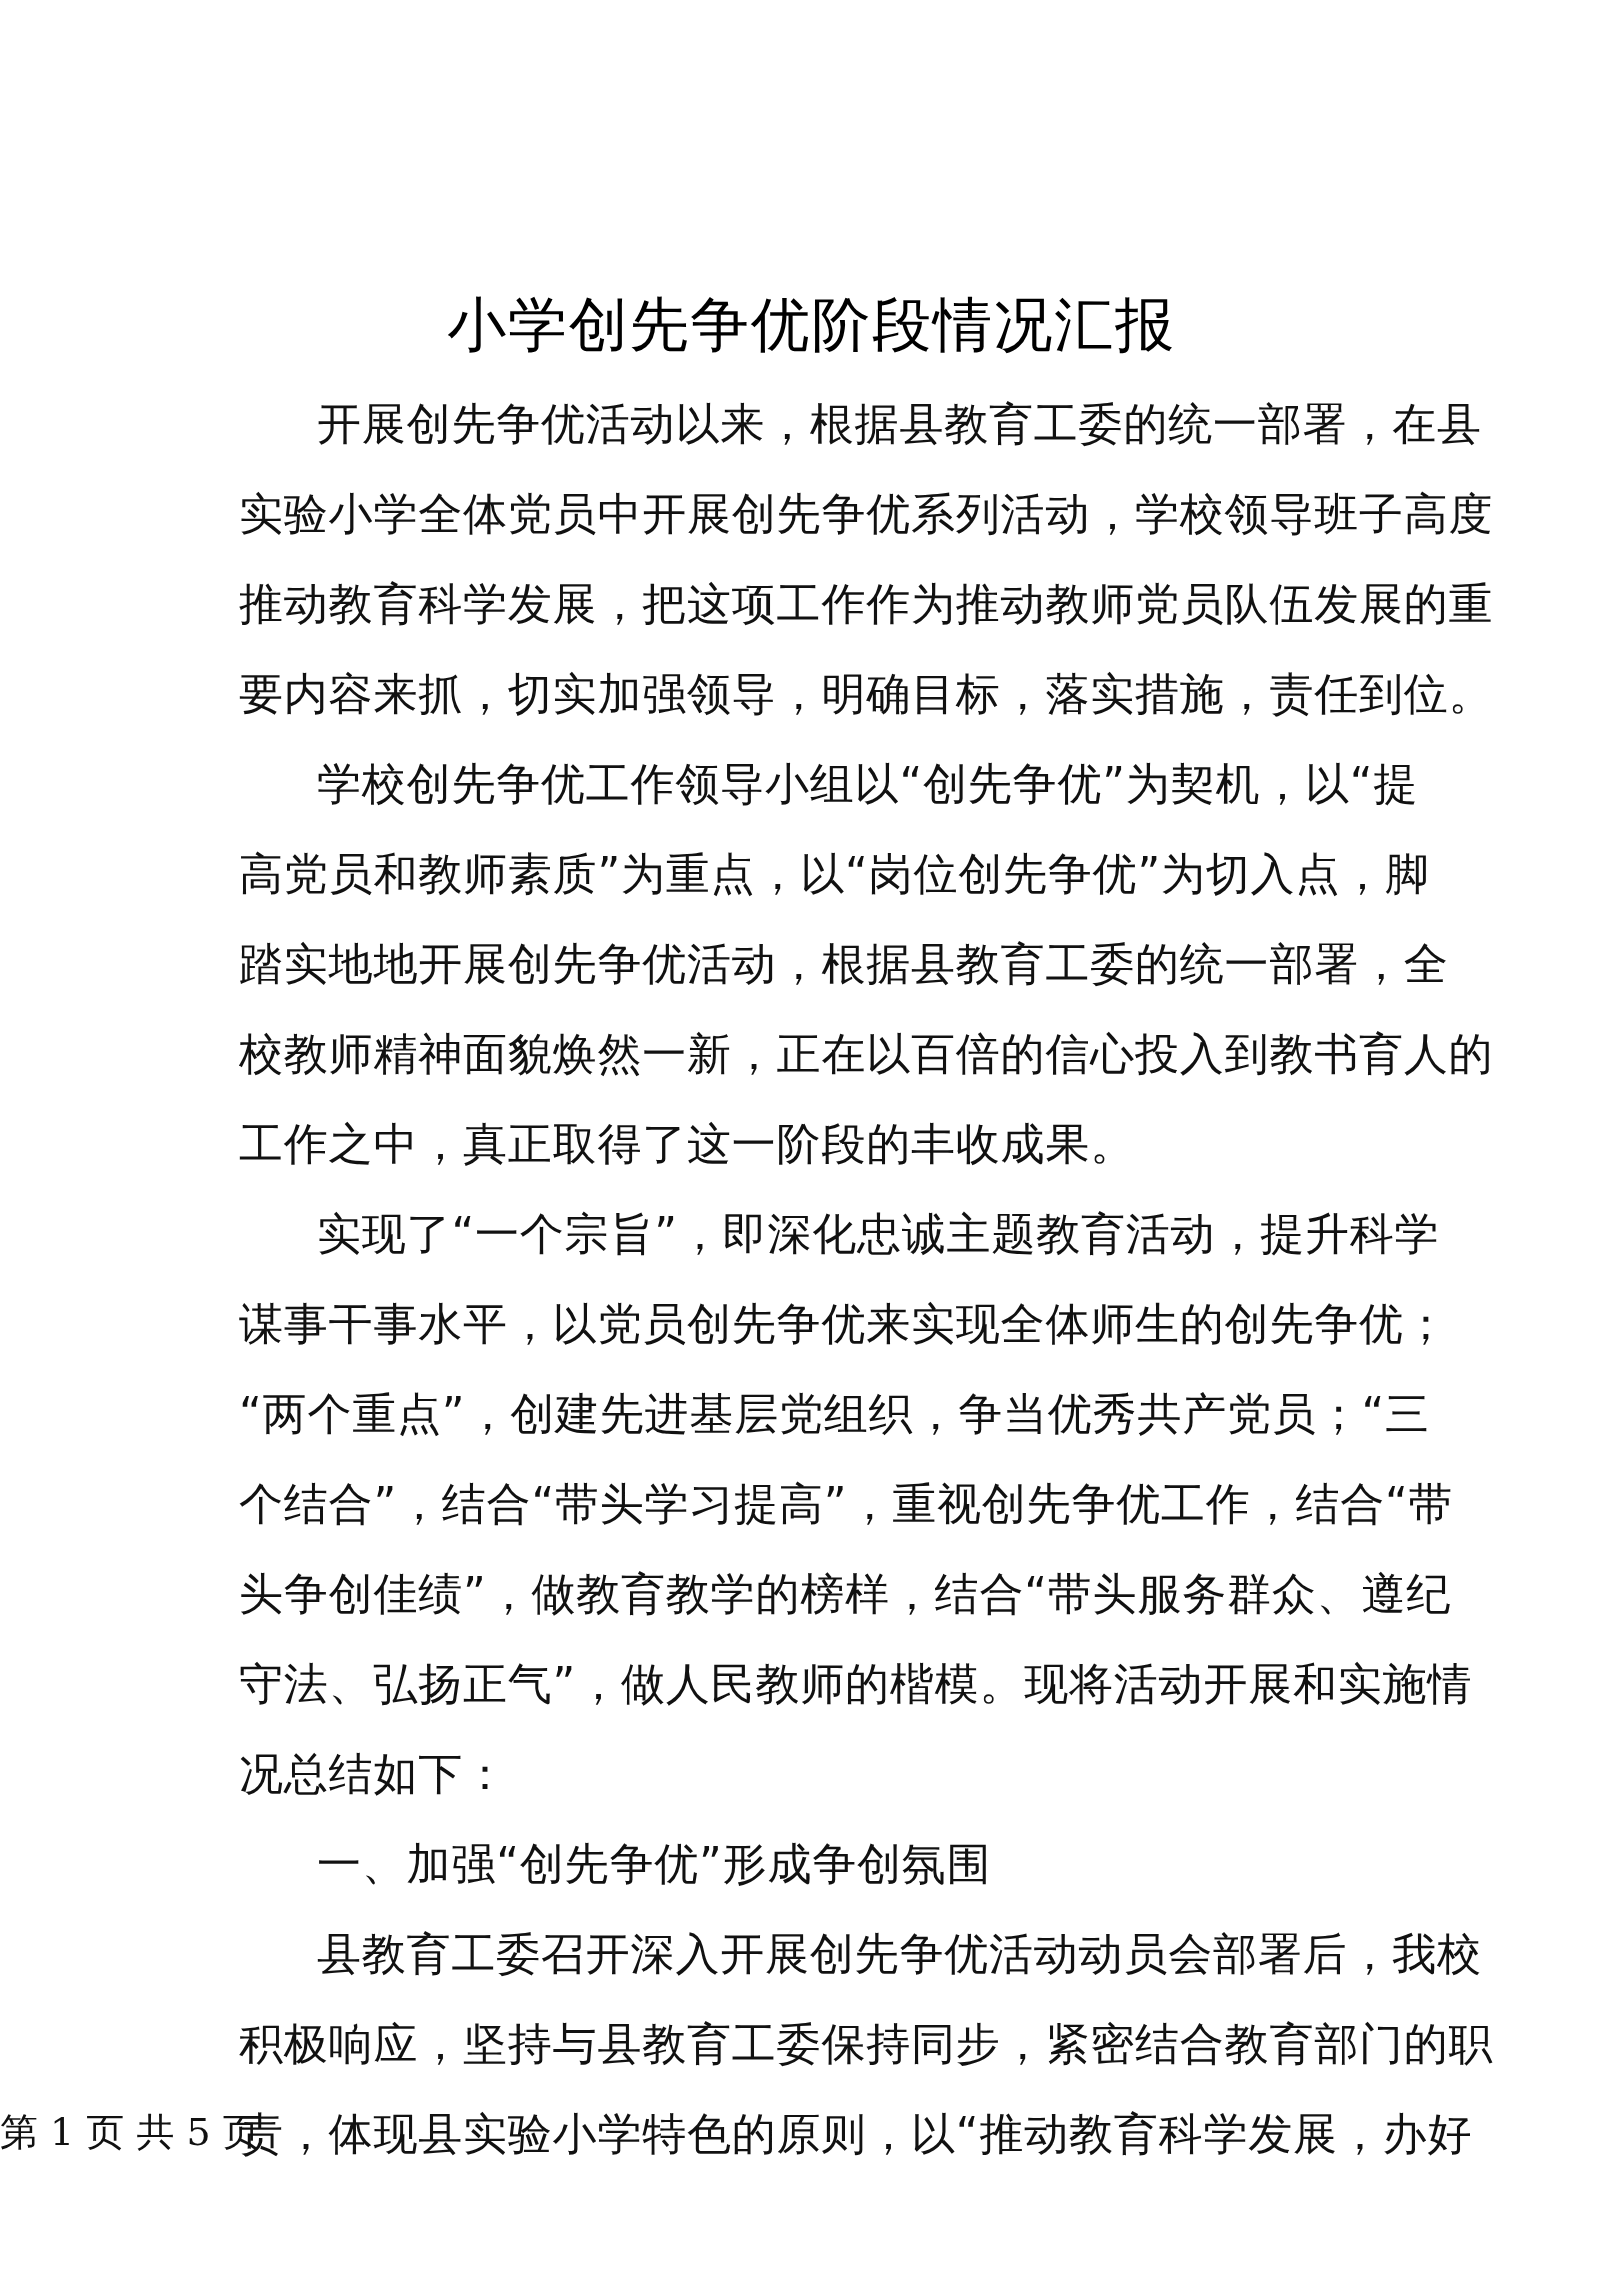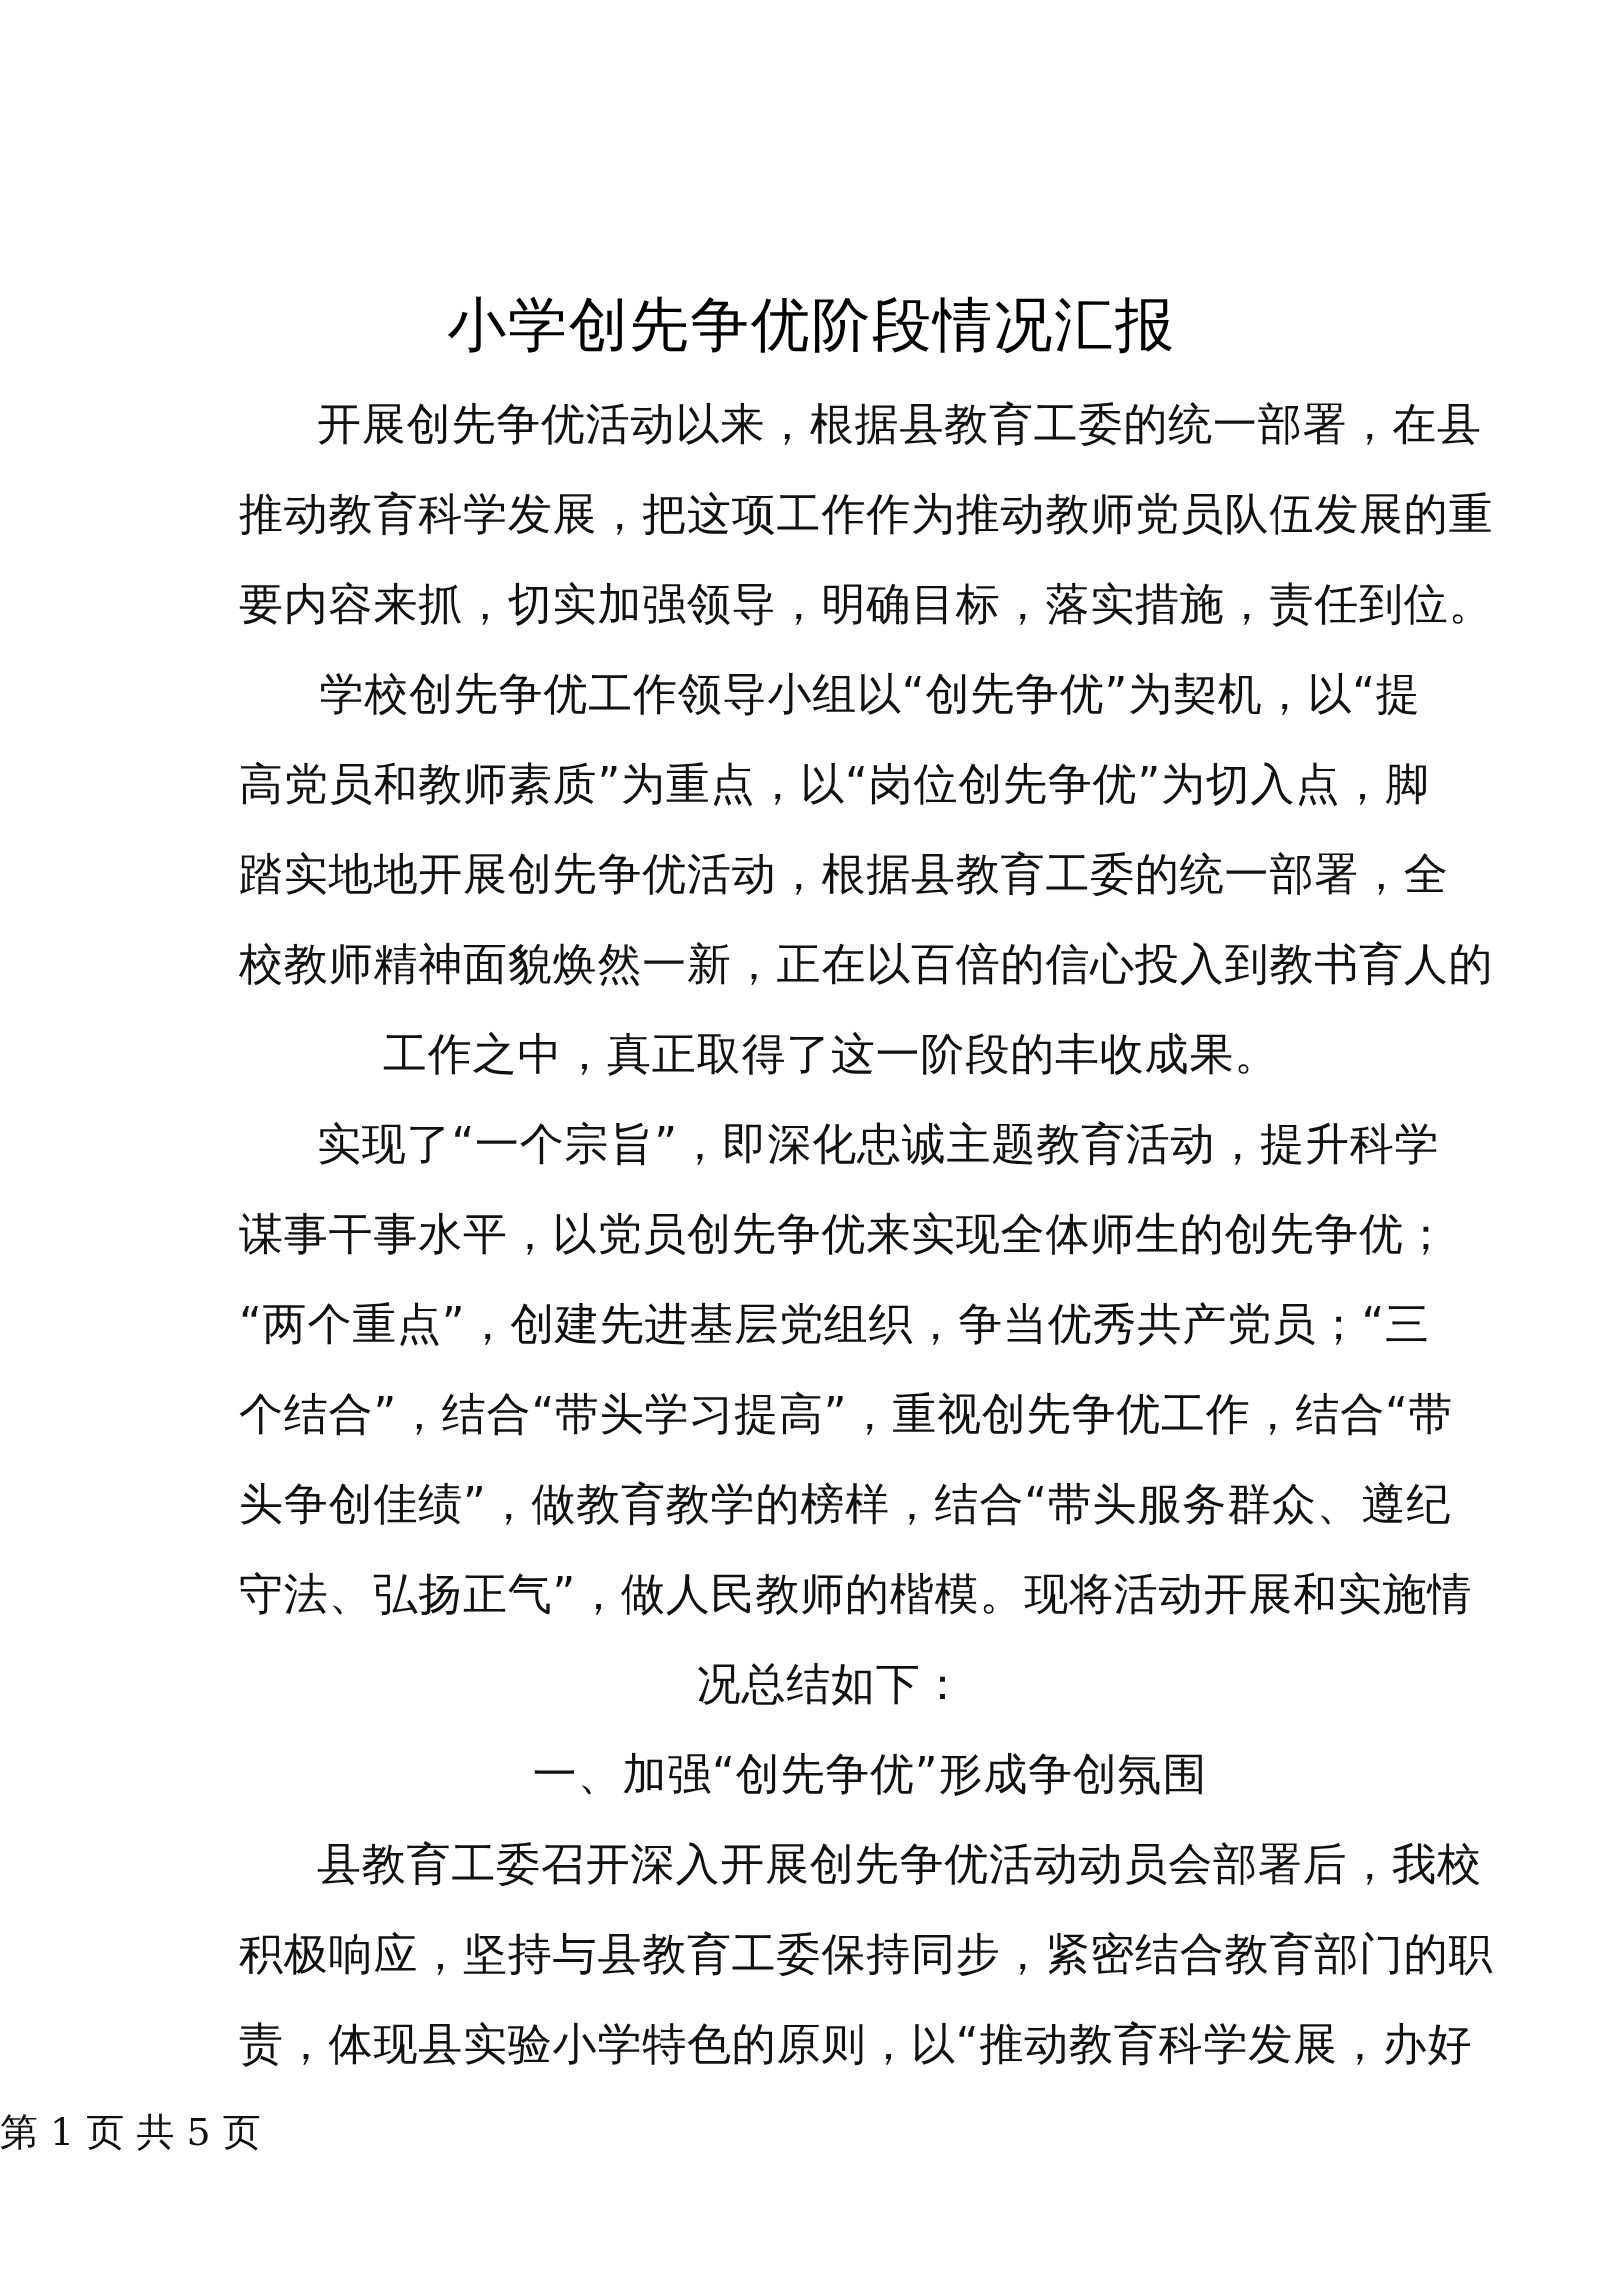--- a/index.html
+++ b/index.html
@@ -33,21 +33,20 @@
       line-height: 76px;
       letter-spacing: 1.7px;
       color: #000000;
       font-family: "DejaVu Sans", "Liberation Sans", sans-serif;
     }
     .body-text {
       position: absolute;
       left: 239px;
       top: 379px;
       width: 1184px;
-      text-align: center;
     }
     .line {
       height: 90px;
       font-size: 44px;
       line-height: 90px;
       white-space: nowrap;
       letter-spacing: 0.8px;
       color: #111111;
     }
     .line.indent {
@@ -65,20 +64,21 @@
     }
   </style>
 </head>
 <body>
 
 <div class="page">
   <div class="title">小学创先争优阶段情况汇报</div>
 
   <div class="body-text">
     <div class="line indent">开展创先争优活动以来，根据县教育工委的统一部署，在县</div>
+    <div class="line">实验小学全体党员中开展创先争优系列活动，学校领导班子高度</div>
     <div class="line">推动教育科学发展，把这项工作作为推动教师党员队伍发展的重</div>
     <div class="line">要内容来抓，切实加强领导，明确目标，落实措施，责任到位。</div>
     <div class="line indent">学校创先争优工作领导小组以“创先争优”为契机，以“提</div>
     <div class="line">高党员和教师素质”为重点，以“岗位创先争优”为切入点，脚</div>
     <div class="line">踏实地地开展创先争优活动，根据县教育工委的统一部署，全</div>
     <div class="line">校教师精神面貌焕然一新，正在以百倍的信心投入到教书育人的</div>
     <div class="line">工作之中，真正取得了这一阶段的丰收成果。</div>
     <div class="line indent">实现了“一个宗旨”，即深化忠诚主题教育活动，提升科学</div>
     <div class="line">谋事干事水平，以党员创先争优来实现全体师生的创先争优；</div>
     <div class="line">“两个重点”，创建先进基层党组织，争当优秀共产党员；“三</div>

